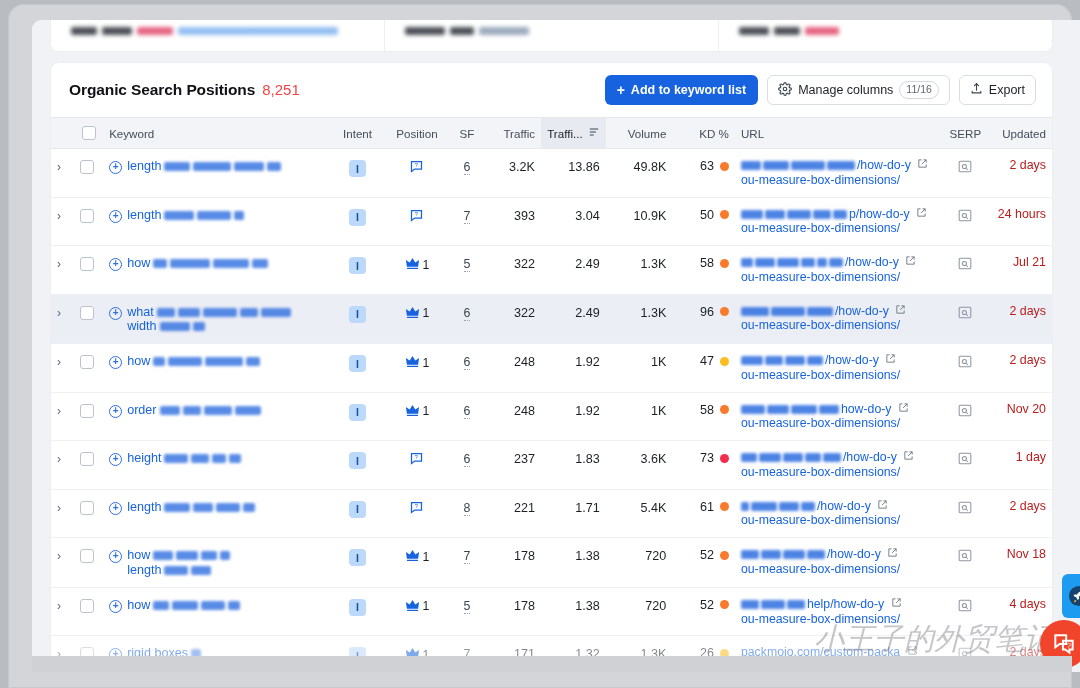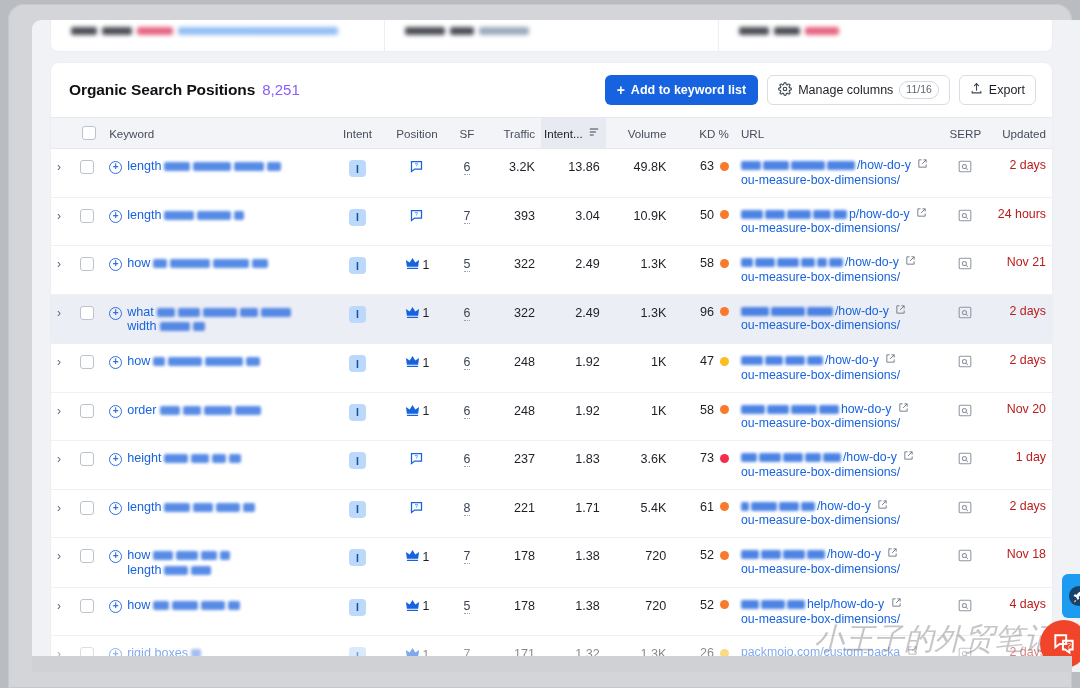--- a/index.html
+++ b/index.html
@@ -53,21 +53,21 @@
     overflow: hidden;
   }
 
   
   #panel-head {
     height: 54px; display: flex; align-items: center;
     padding: 0 16px 0 18px;
   }
   #title-wrap { display: flex; align-items: baseline; gap: 7px; }
   #title { font-size: 15.5px; font-weight: bold; color: #0f1114; letter-spacing: -.1px; }
-  #title-count { font-size: 15px; color: #8b5cf6; }
+  #title-count { font-size: 15px; color: #ef4444; }
   #head-actions { margin-left: auto; display: flex; align-items: center; gap: 9px; }
 
   .btn {
     height: 30px; border-radius: 6px;
     display: inline-flex; align-items: center; gap: 6px;
     font-size: 12.5px; cursor: pointer; white-space: nowrap;
   }
   .btn-primary {
     background: #1763df; color: #fff; font-weight: bold;
     padding: 0 12px; border: none;
@@ -285,21 +285,21 @@
               <span class="th-in th-c">Position</span>
             </th>
             <th>
               <span class="th-in th-c">SF</span>
             </th>
             <th>
               <span class="th-in th-r">Traffic</span>
             </th>
             <th class="sorted">
               <span class="th-in th-r">
-                <span>Intent...</span>
+                <span>Traffi...</span>
                 <span>
                   <svg width="12" height="12" viewBox="0 0 16 16" stroke="#3c4552" stroke-width="1.5" stroke-linecap="round">
                     <path d="M3 4h10M3 8h7M3 12h4"></path>
                   </svg>
                 </span>
               </span>
             </th>
             <th>
               <span class="th-in th-r">Volume</span>
             </th>
@@ -488,21 +488,21 @@
     <td>
       <div class="serpicn">
                   <svg width="14" height="13" viewBox="0 0 24 22" fill="none" stroke="#8e96a3" stroke-width="1.8">
                     <rect x="2" y="2" width="20" height="18" rx="2"></rect>
                     <circle cx="11" cy="11" r="3.5"></circle>
                     <path d="M14 14l3 3"></path>
                   </svg>
                 </div>
     </td>
     <td>
-                <div class="upd">Nov 21</div>
+                <div class="upd">Jul 21</div>
               </td>
   </tr>
             <tr class="hl">
     <td><span class="chev">›</span></td>
     <td><span class="cbox"></span></td>
     <td>
       <div class="kwcell">
         <span class="kw-plus">+</span>
         <span>
           <span class="kwtext">what</span><span class="kw-blur" style="width:18px"></span><span class="kw-blur" style="width:22px"></span><span class="kw-blur" style="width:34px"></span><span class="kw-blur" style="width:18px"></span><span class="kw-blur" style="width:30px"></span>

